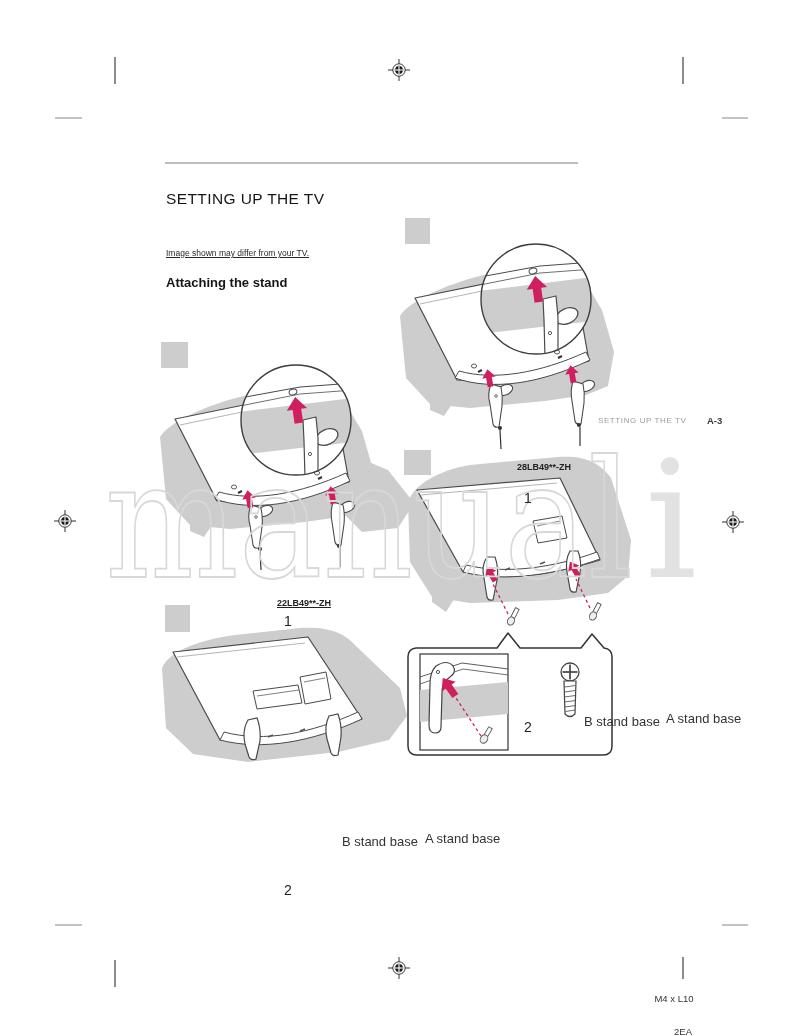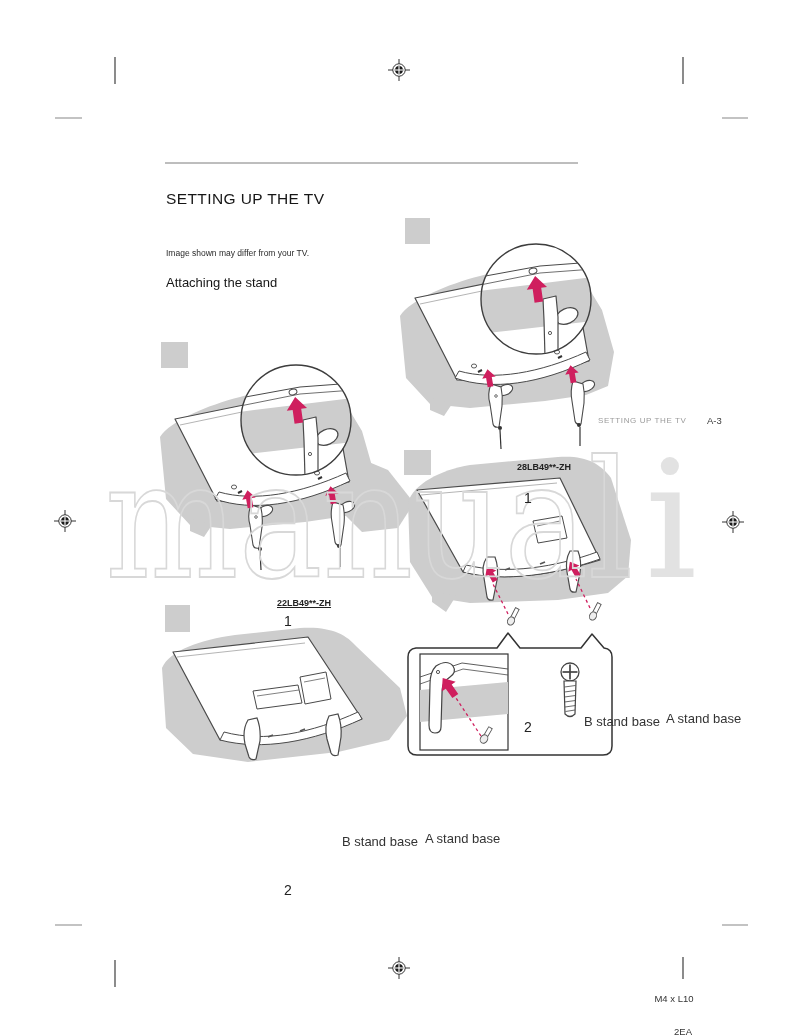--- a/index.html
+++ b/index.html
@@ -1,23 +1,23 @@
 <!DOCTYPE html>
 <html style="--accent: #cf1f5e; --gray: #cdcdcd; --line: #4a4a4a; --wm: #d8d8d8;"><head>
 <meta charset="utf-8">
 <style>
   html,body{margin:0;padding:0;background:#fff;}
   .page{position:relative;width:800px;height:1036px;background:#ffffff;overflow:hidden;
         font-family:"Liberation Sans",sans-serif;color:#1c1c1c;}
   .abs{position:absolute;white-space:nowrap;}
   .h1{font-size:15.5px;letter-spacing:.4px;color:#161616;}
-  .note{font-size:8.5px;color:#2a2a2a;}
+  .note{font-size:8.5px;color:#2a2a2a;text-decoration:underline;}
   .h2{font-size:13px;color:#161616;}
   .runhdr{font-size:8px;color:#9b9b9b;letter-spacing:.6px;}
-  .runpage{font-size:9.5px;color:#3a3a3a;}
+  .runpage{font-size:9.5px;color:#3a3a3a;font-weight:bold;}
   .model{font-size:9px;font-weight:bold;color:#222;}
   .stepnum{font-size:14px;color:#222;}
   .small-label{font-size:13px;color:#333;}
   .pagenum{font-size:14px;color:#222;}
   .accessory{font-size:9.5px;color:#333;text-align:center;width:100px;}
   svg{display:block;}
 </style>
 </head>
 <body>
 
@@ -205,21 +205,21 @@
     </g>
   </svg>
 
   <svg width="800" height="1036" viewBox="0 0 800 1036" style="position:absolute;left:0;top:0;" fill="none">
     <text x="105" y="577" font-family="'DejaVu Serif',serif" font-size="163" textLength="528" lengthAdjust="spacingAndGlyphs" fill="none" stroke="var(--wm)" stroke-width="1.8">manual</text>
     <text x="645" y="577" font-family="'DejaVu Serif',serif" font-size="163" fill="#e2e2e2" stroke="none">i</text>
   </svg>
 
   <div class="abs h1" style="left:166px;top:190px;">SETTING UP THE TV</div>
   <div class="abs note" style="left:166px;top:248px;">Image shown may differ from your TV.</div>
-  <div class="abs h2" style="left:166px;top:275px;">Attaching the stand</div>
+  <div class="abs h2" style="left:166px;top:275px;font-weight:bold;">Attaching the stand</div>
 
   <div class="abs runhdr" style="left:598px;top:416px;">SETTING UP THE TV</div>
   <div class="abs runpage" style="left:707px;top:415px;">A-3</div>
 
   <div class="abs model" style="left:517px;top:462px;text-align:center;">28LB49**-ZH</div>
   <div class="abs stepnum" style="left:524px;top:490px;">1</div>
 
   <div class="abs model" style="left:277px;top:598px;text-decoration:underline;">22LB49**-ZH</div>
   <div class="abs stepnum" style="left:284px;top:613px;">1</div>
 

